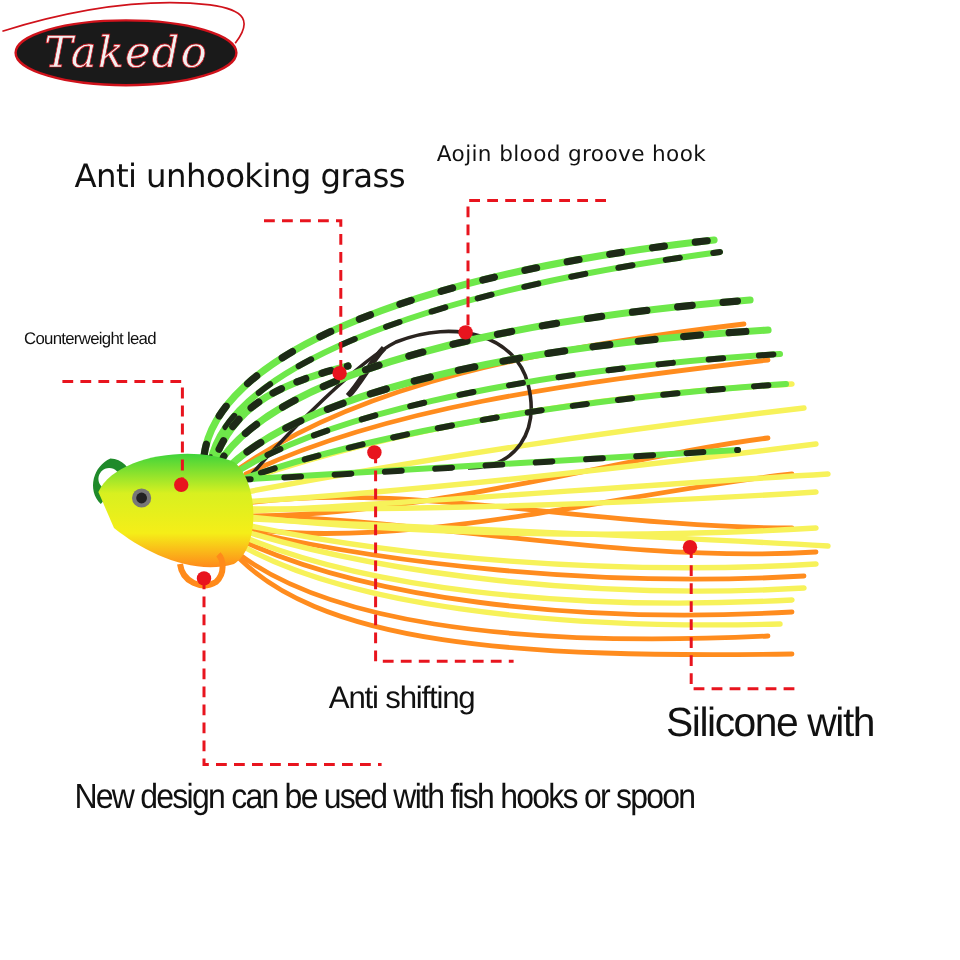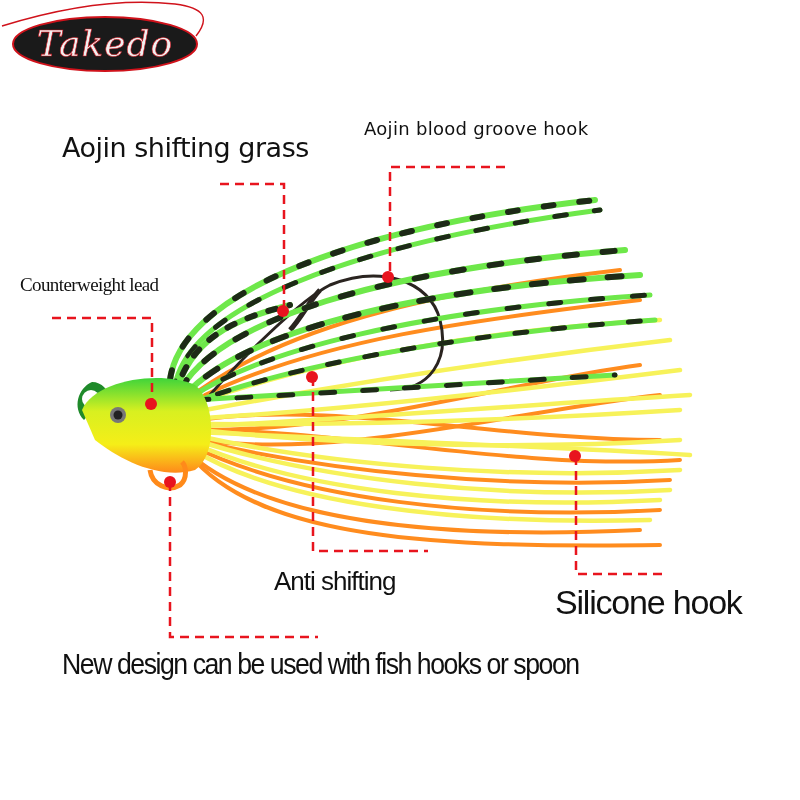--- a/index.html
+++ b/index.html
@@ -1,20 +1,20 @@
 <!DOCTYPE html>
 <html><head>
 <meta charset="utf-8">
 <style>
   html, body { margin:0; padding:0; background:#ffffff; }
   body { width:800px; height:800px; position:relative; overflow:hidden; font-family:"Liberation Sans", "DejaVu Sans", sans-serif; }
   .label { position:absolute; color:#111; white-space:nowrap; font-family:"DejaVu Sans", "Liberation Sans", sans-serif; }
   #lbl-anti-shift { left:62px; top:132px; font-size:27px; letter-spacing:-0.5px; }
   #lbl-aojin { left:364px; top:118px; font-size:18px; letter-spacing:0.3px; }
-  #lbl-counter { left:20px; top:274px; font-size:19px; letter-spacing:-0.6px; font-family:Liberation Serif, serif; }
+  #lbl-counter { left:20px; top:274px; font-size:14px; letter-spacing:-0.6px; font-family:Liberation Sans, sans-serif; }
   #lbl-anti-unhook { left:274px; top:566px; font-size:26px; letter-spacing:-1px; font-family:"Liberation Sans", sans-serif; }
   #lbl-skirt { left:555px; top:583px; font-size:34px; letter-spacing:-1.2px; font-family:"Liberation Sans", sans-serif; }
   #lbl-newdesign { left:62px; top:648px; font-size:29px; letter-spacing:-1.6px; font-family:"Liberation Sans", sans-serif; transform:scaleX(0.92); transform-origin:left; }
   svg#scene { position:absolute; left:0; top:0; }
   #logo { position:absolute; left:0; top:0; width:220px; height:80px; }
 </style>
 </head>
 <body>
 
 <svg id="logo" viewBox="0 0 220 80">
@@ -114,18 +114,18 @@
   <g fill="#e8141e">
     <circle cx="283" cy="311" r="6"></circle>
     <circle cx="388" cy="277" r="6"></circle>
     <circle cx="151" cy="404" r="6"></circle>
     <circle cx="312" cy="377" r="6"></circle>
     <circle cx="575" cy="456" r="6"></circle>
     <circle cx="170" cy="482" r="6"></circle>
   </g>
 </svg>
 
-<div id="lbl-anti-shift" class="label">Aojin shifting grass</div>
+<div id="lbl-anti-shift" class="label">Anti unhooking grass</div>
 <div id="lbl-aojin" class="label">Aojin blood groove hook</div>
 <div id="lbl-counter" class="label">Counterweight lead</div>
 <div id="lbl-anti-unhook" class="label">Anti shifting</div>
-<div id="lbl-skirt" class="label">Silicone hook</div>
+<div id="lbl-skirt" class="label">Silicone with</div>
 <div id="lbl-newdesign" class="label">New design can be used with fish hooks or spoon</div>
 
 </body></html>

